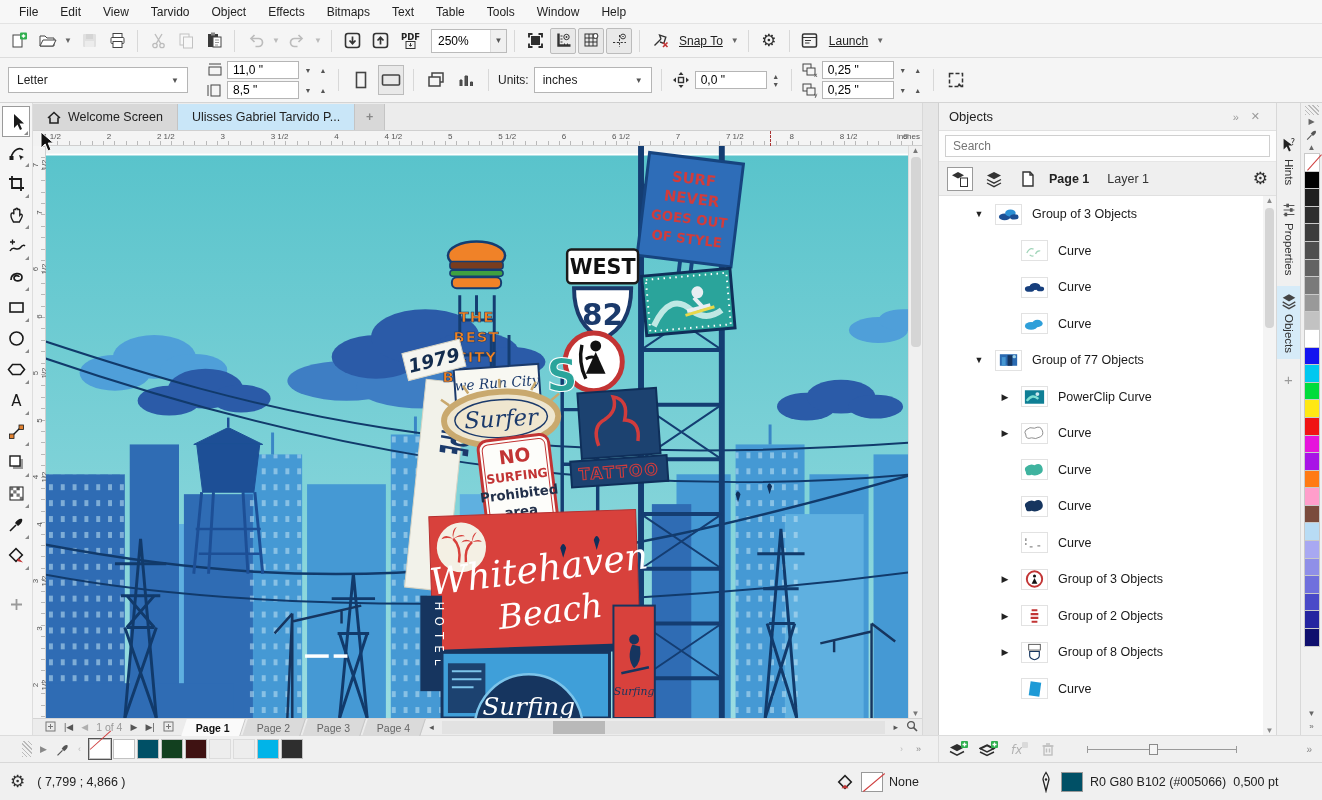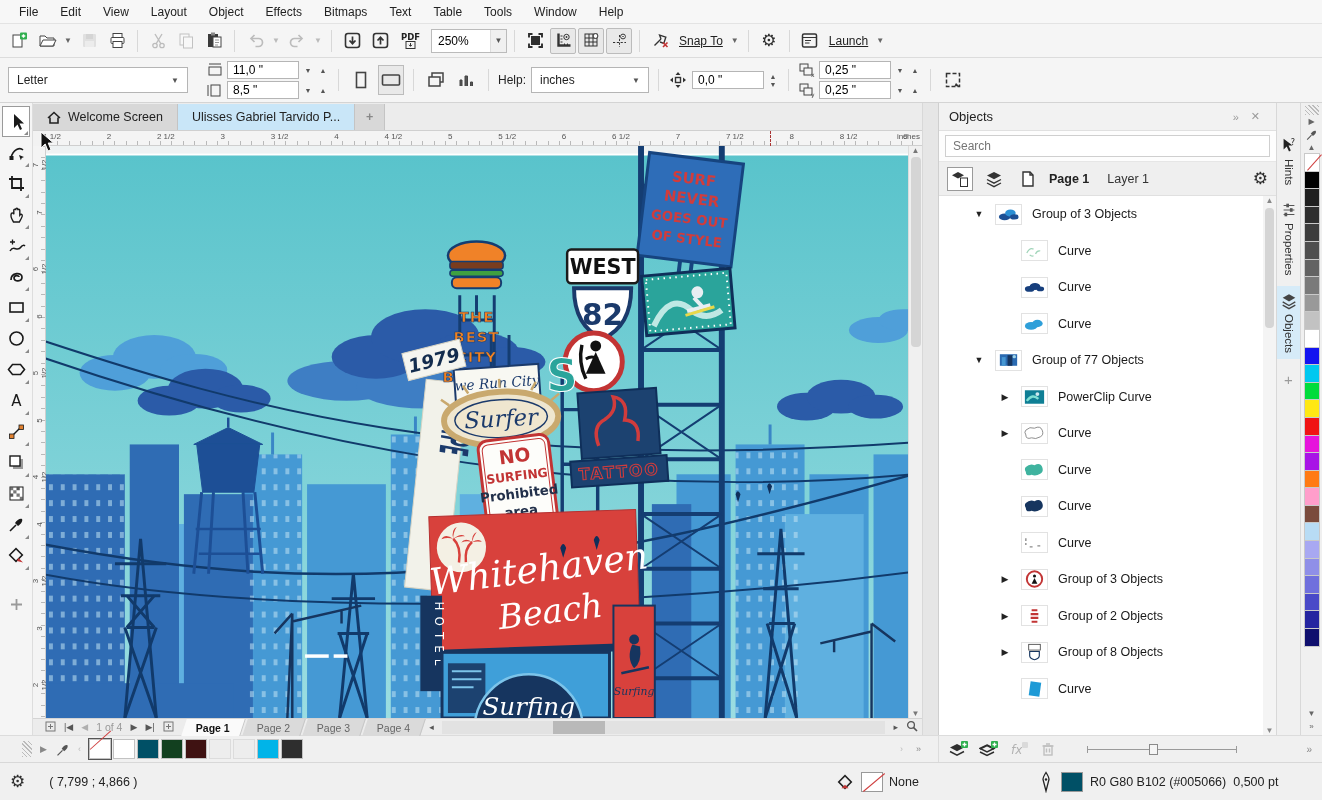--- a/index.html
+++ b/index.html
@@ -120,41 +120,41 @@
   .docpal .endarr { margin-left:auto; }
   .objfooter { width:384px; display:flex; align-items:center; gap:10px; padding:0 10px; border-left:1px solid #dcdcdc;}
   .objfooter .slider { width:150px; height:11px; position:relative; margin-left:20px;}
   .objfooter .slider .track { position:absolute; top:5px; left:0; right:0; height:1px; background:#9a9a9a;}
   .objfooter .slider .tick { position:absolute; top:2px; width:1px; height:7px; background:#9a9a9a;}
   .objfooter .slider .knob { position:absolute; top:0; left:62px; width:9px; height:11px; background:#f5f5f5; border:1px solid #8a8a8a;}
   .objfooter .ffly { margin-left:auto; color:#888; font-size:10px;}
 
   
   .statusbar { height:38px; background:#f0f0f0; border-top:1px solid #d8d8d8; position:relative; display:flex; align-items:center; padding:0 10px; font-size:12.5px;}
-  .coords { margin-left:24px; }
+  .coords { margin-left:12px; }
   .fillcluster { position:absolute; left:835px; display:flex; align-items:center; gap:6px;}
   .outlinecluster { position:absolute; left:1038px; display:flex; align-items:center; gap:7px;}
   .swbox { width:22px; height:20px; border:1px solid #999; background:#fff; position:relative;}
   .swbox.slash::after { content:""; position:absolute; left:-2px; top:9px; width:28px; border-top:1.5px solid #d04040; transform:rotate(-40deg);}
   .swbox.teal { background:#005066; }
 
   .mousecursor { position:absolute; left:38px; top:131px; z-index:60; pointer-events:none;}
   svg text { font-family:"DejaVu Sans", sans-serif; }
   svg text.script { font-family:"DejaVu Serif", serif; font-style:italic; }
 </style>
 </head>
 <body>
 
 <div id="app">
 
   <div class="menubar" id="menubar">
       <span class="mitem">File</span>
       <span class="mitem">Edit</span>
       <span class="mitem">View</span>
-      <span class="mitem">Layout</span>
+      <span class="mitem">Tarvido</span>
       <span class="mitem">Object</span>
       <span class="mitem">Effects</span>
       <span class="mitem">Bitmaps</span>
       <span class="mitem">Text</span>
       <span class="mitem">Table</span>
       <span class="mitem">Tools</span>
       <span class="mitem">Window</span>
       <span class="mitem">Help</span>
     </div>
 
@@ -346,21 +346,21 @@
           <rect x="3" y="7" width="11" height="9" fill="#f5f5f5" stroke="#444" stroke-width="1.5"></rect>
         </svg>
       </span>
     <span class="ibtn">
         <svg width="20" height="20" viewBox="0 0 20 20">
           <path d="M4 16 v-6 h2 v6 M9 16 v-10 h2.5 v10 M14.5 16 v-4 h2 v4" fill="#555" stroke="#444"></path>
         </svg>
       </span>
     <span class="sep"></span>
     <span class="units">
-      <span>Help:</span>
+      <span>Units:</span>
       <span class="usel">
           <span>inches</span>
           <span class="arr" style="font-size:8px;color:#555">▼</span>
         </span>
     </span>
     <span class="sep"></span>
     <svg width="20" height="20" viewBox="0 0 20 20">
         <path d="M10 2 l2.5 3 h-5 Z M10 18 l2.5 -3 h-5 Z M2 10 l3 -2.5 v5 Z M18 10 l-3 -2.5 v5 Z" fill="#333"></path>
         <rect x="7.5" y="7.5" width="5" height="5" fill="none" stroke="#333" stroke-width="1.4"></rect>
       </svg>

